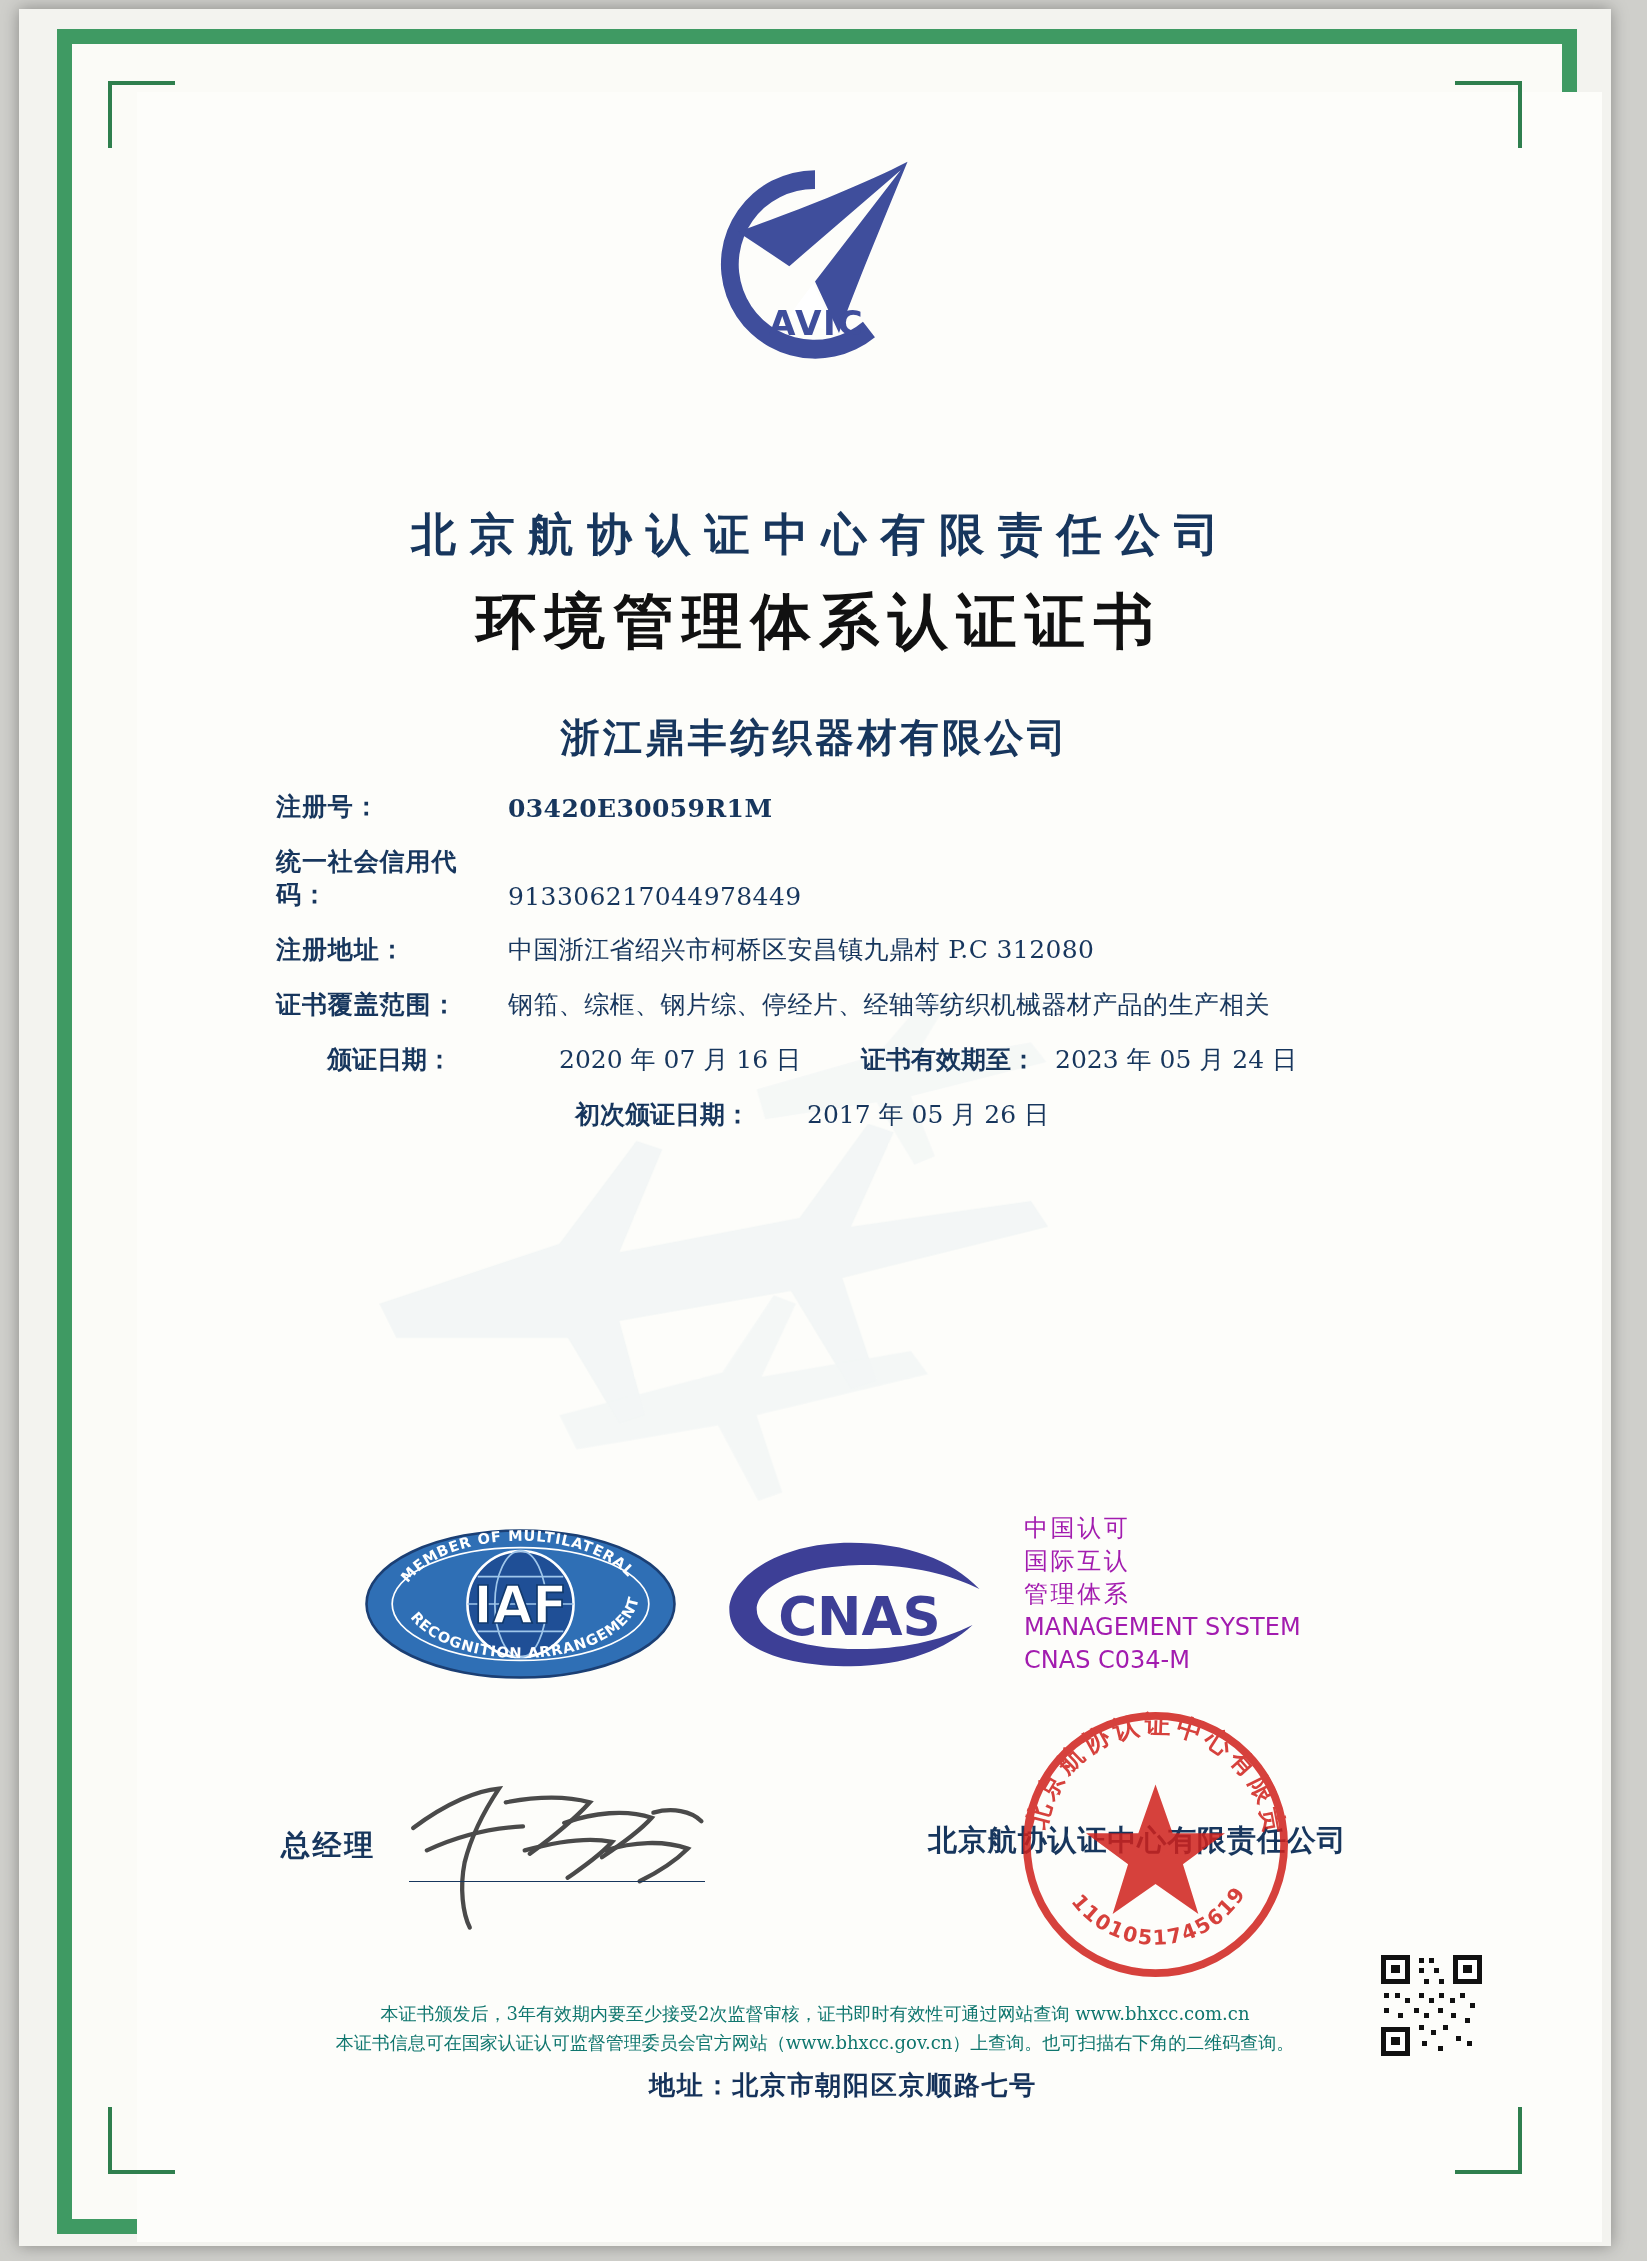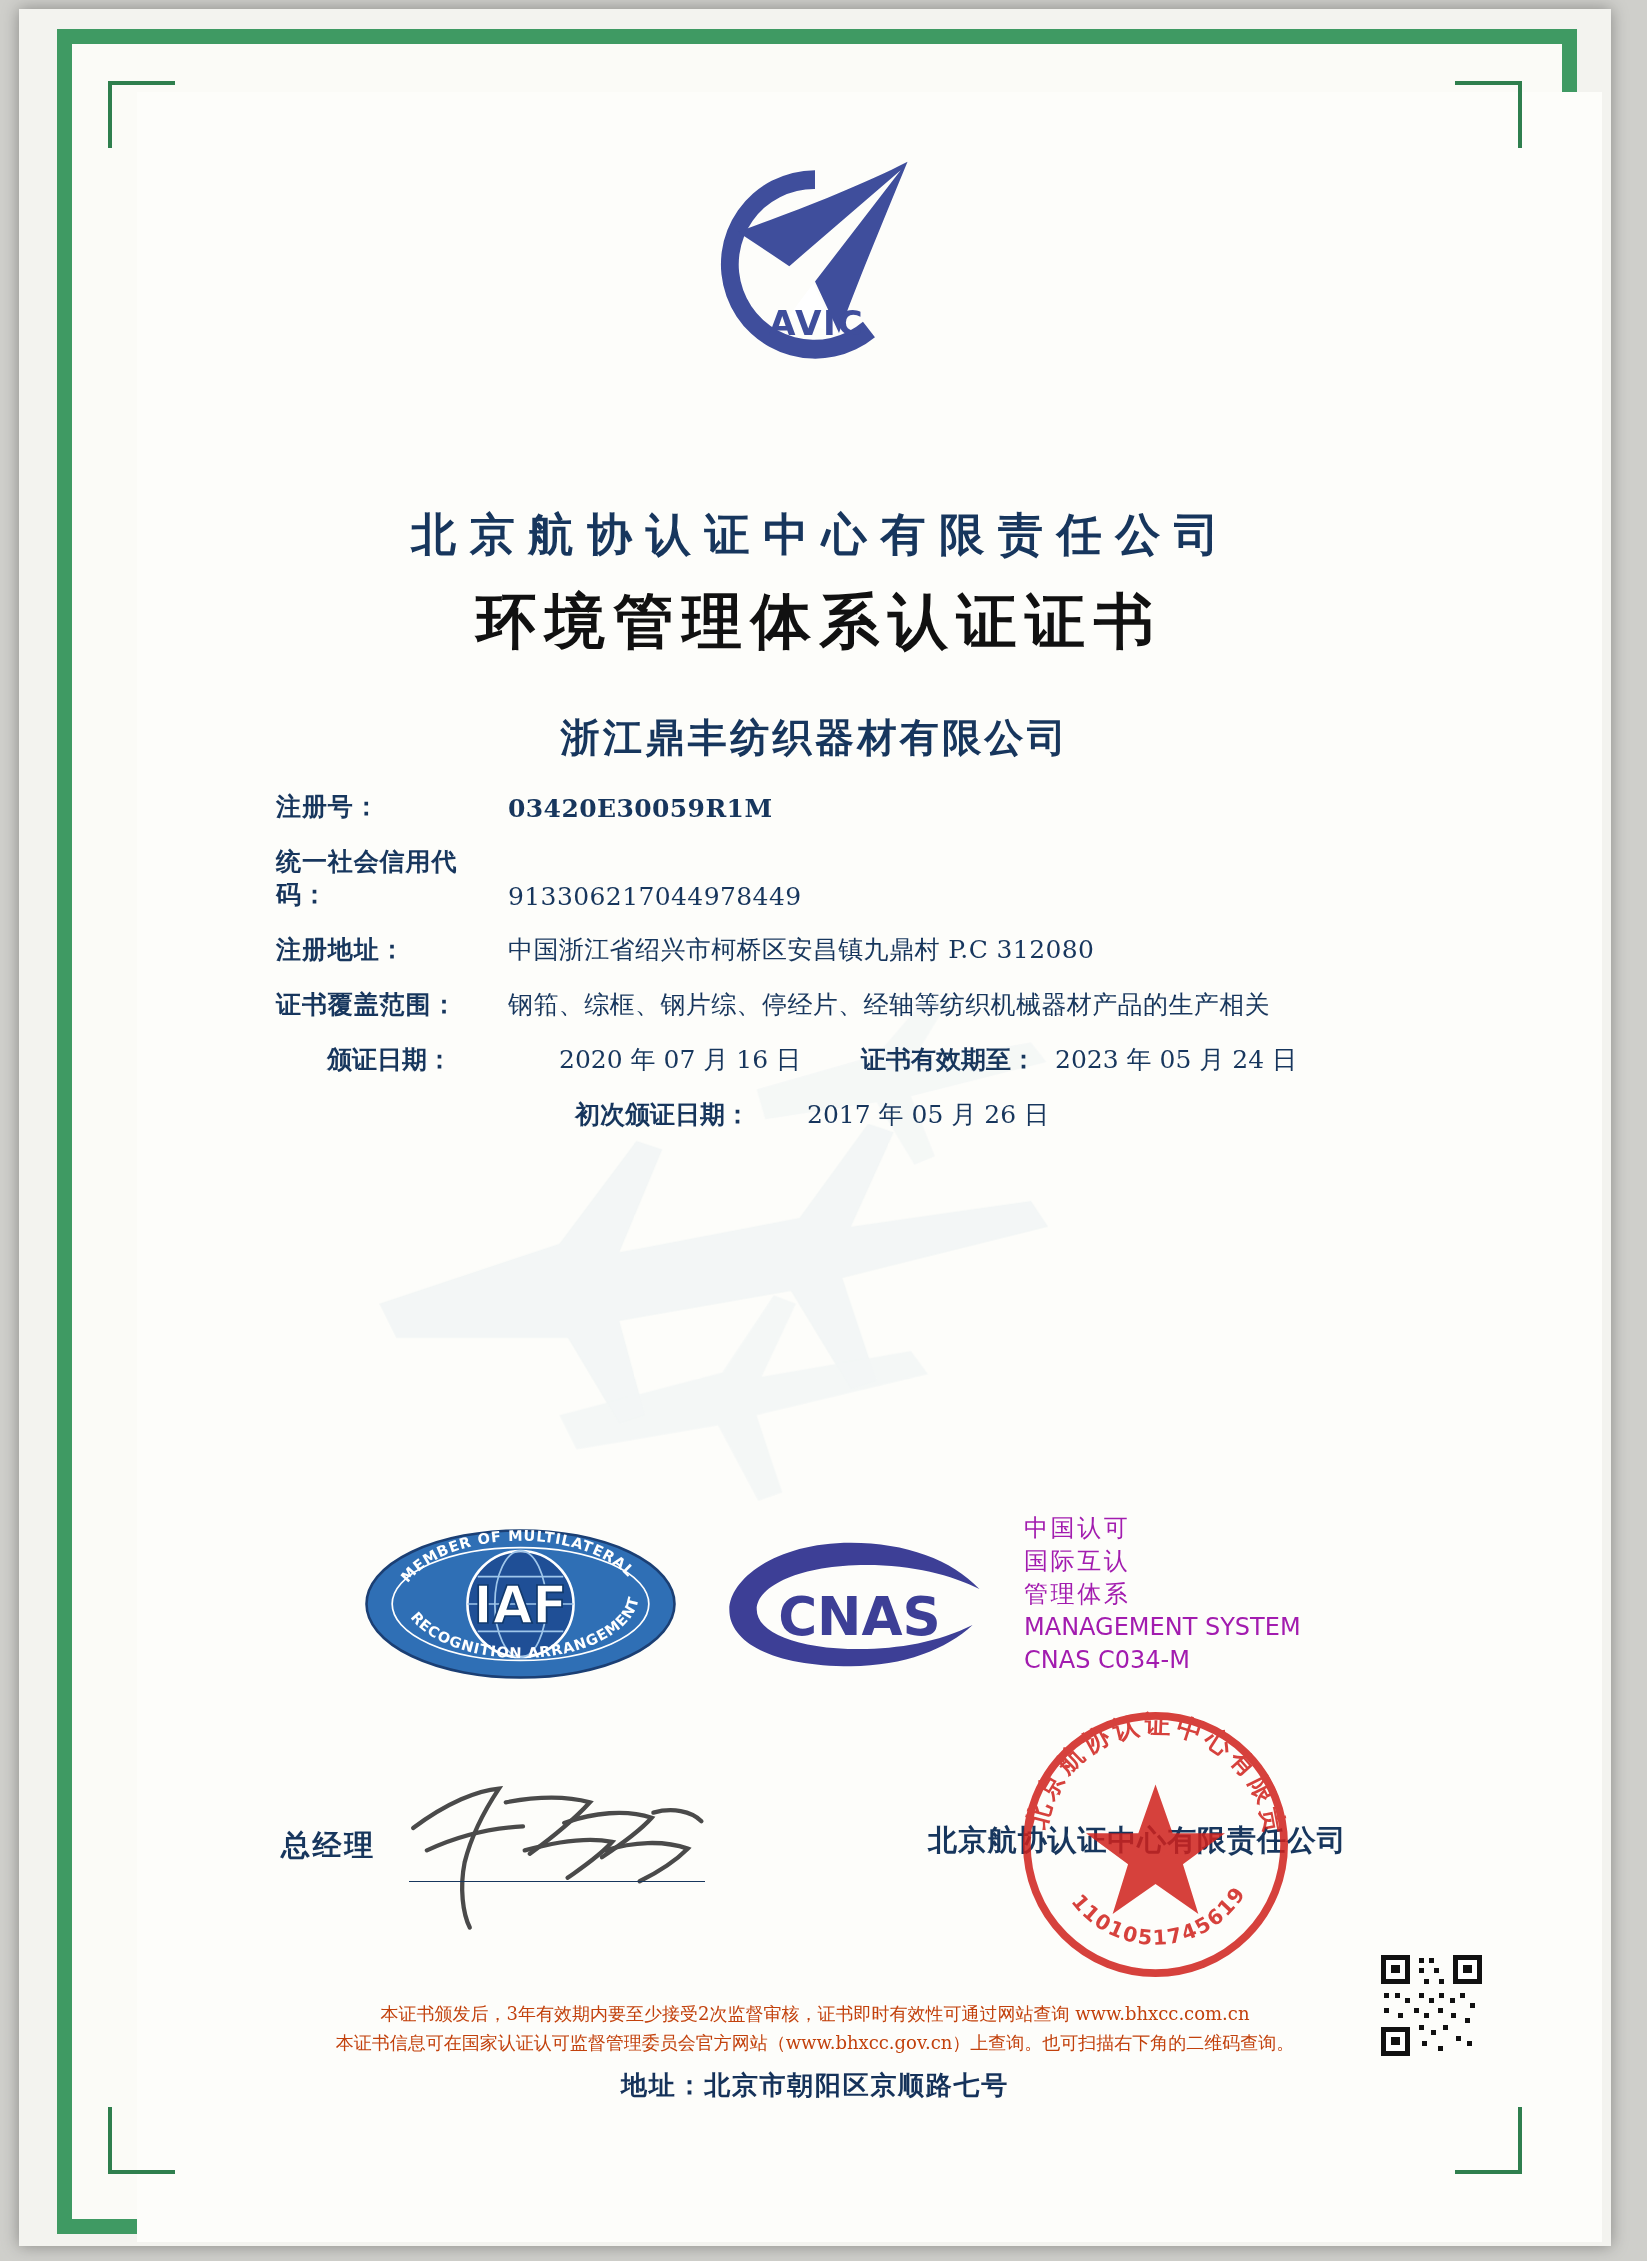--- a/index.html
+++ b/index.html
@@ -247,36 +247,37 @@
     position: absolute;
     background: #111;
   }
 
   .footnotes {
     position: absolute;
     left: 0;
     top: 1990px;
     width: 100%;
     text-align: center;
-    color: #c2410c;
+    color: #0f766e;
     font-size: 18px;
     line-height: 29px;
     font-family: "DejaVu Serif", serif;
   }
   .addr {
     position: absolute;
     left: 0;
     top: 2059px;
     width: 100%;
     text-align: center;
     color: #15325a;
     font-size: 26px;
     font-weight: 700;
     letter-spacing: 1.7px;
     font-family: "DejaVu Serif", serif;
+    padding-left: 28px;
   }
 </style>
 </head>
 <body>
 
 <div class="page">
   <div class="paper">
     <div class="green-frame">
       <div class="inner-white"></div>
     </div>

